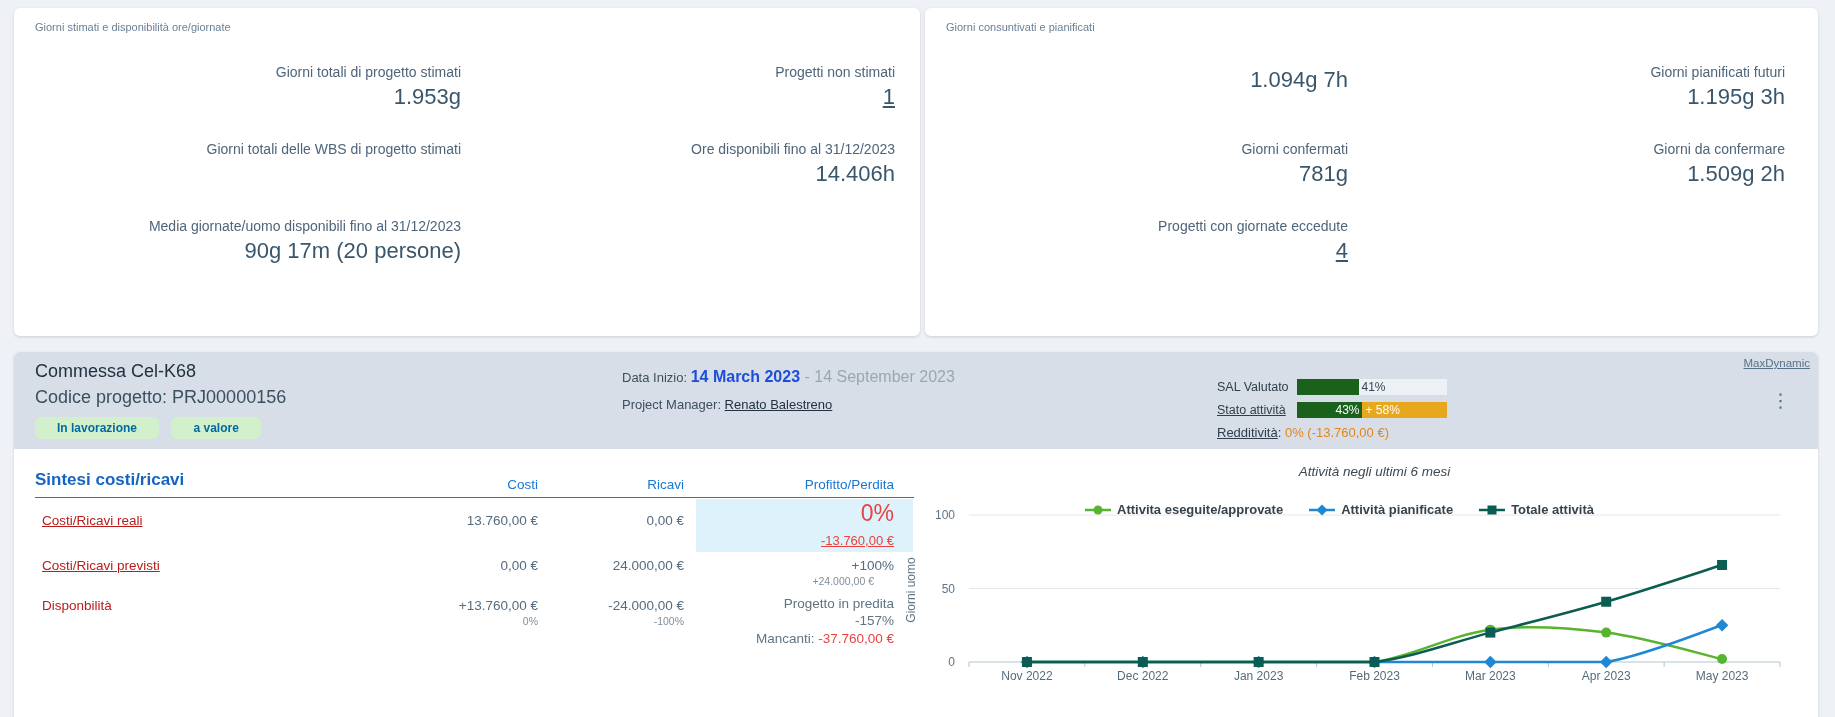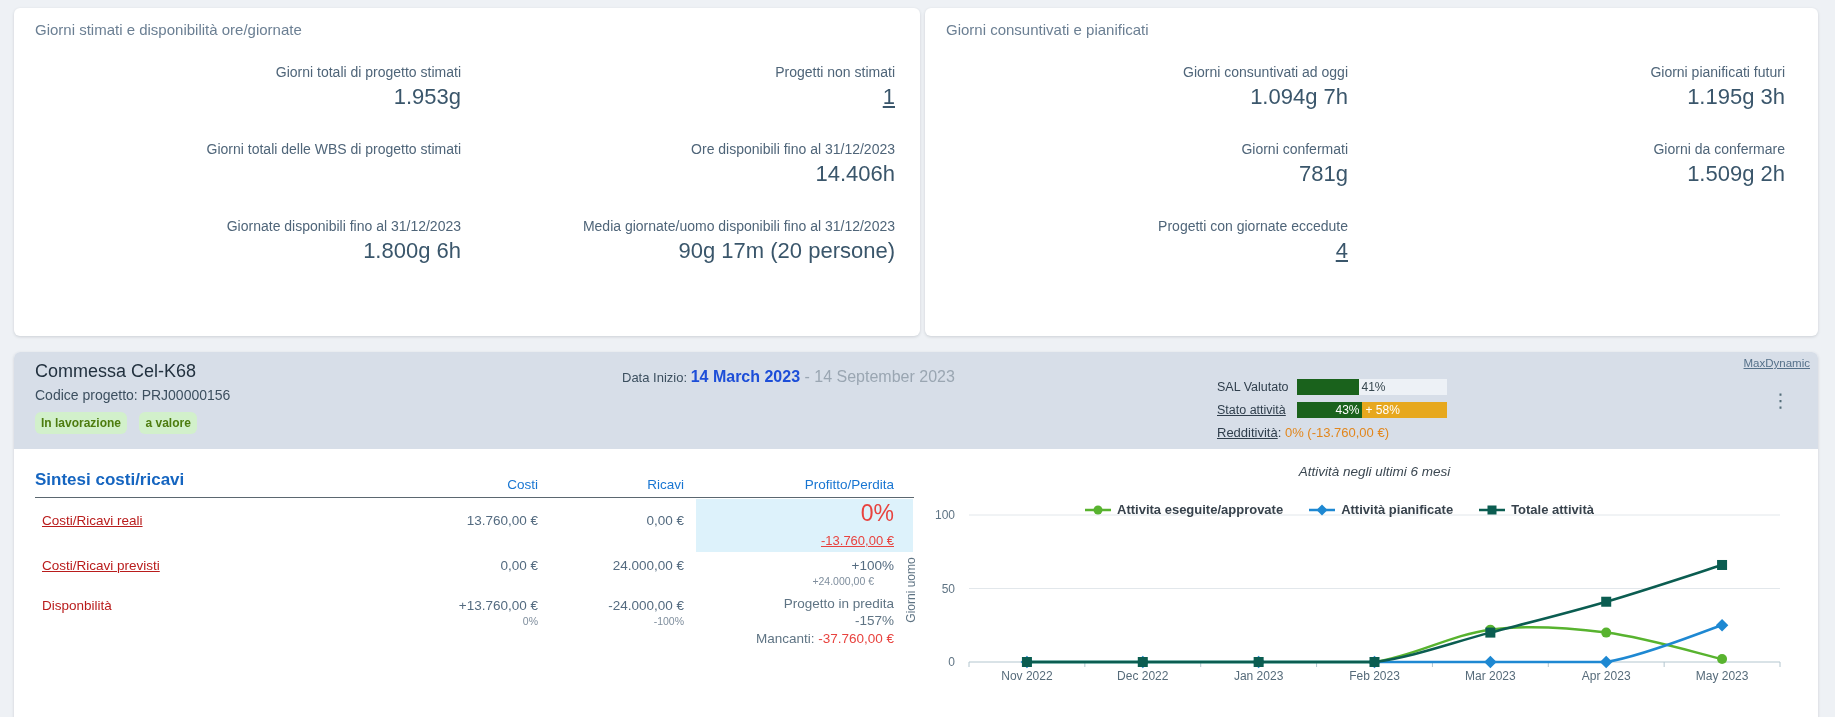--- a/index.html
+++ b/index.html
@@ -1,34 +1,34 @@
 <!DOCTYPE html>
 <html><head>
 <meta charset="utf-8">
 <style>
   html,body{margin:0;padding:0;background:#eef1f5;}
   .screen{position:relative;width:1835px;height:717px;overflow:hidden;
           font-family:"Liberation Sans",sans-serif;background:#eef1f5;}
   .card{position:absolute;background:#fff;border-radius:6px;
         box-shadow:0 1px 3px rgba(50,60,70,.18);}
-  .card-title{position:absolute;left:21px;top:13px;font-size:15px;color:#6b7f93;}
+  .card-title{position:absolute;left:21px;top:13px;font-size:11px;color:#6b7f93;}
   .metrics{position:absolute;top:56px;left:0;display:grid;row-gap:31px;}
   .metric{text-align:right;}
   .m-label{font-size:14px;color:#4f6579;line-height:17px;}
   .m-value{font-size:22px;color:#3a566b;line-height:26px;margin-top:3px;}
   .m-link{text-decoration:underline;cursor:pointer;}
   
   .band{position:absolute;left:0;top:0;width:100%;height:97px;background:#d7dee8;
         border-radius:6px 6px 0 0;}
   .proj-info{position:absolute;left:21px;top:9px;}
   .proj-title{font-size:18px;color:#22313f;}
-  .proj-code{font-size:14px;color:#3c4f5f;margin-top:5px;}
+  .proj-code{font-size:18px;color:#3c4f5f;margin-top:5px;}
   .badges{margin-top:9px;}
-  .badge{display:inline-block;background:#d2f0cb;color:#4d7c0f;font-weight:700;
-         font-size:12px;padding:4px 6px;border-radius:6px;margin-right:8px;}
+  .badge{display:inline-block;background:#d2f0cb;color:#0369a1;font-weight:700;
+         font-size:12px;padding:4px 22px;border-radius:6px;margin-right:8px;}
   .dates{position:absolute;left:608px;top:16px;}
   .date-label,.pm-label{font-size:13px;color:#3c4f5f;}
   .date-start{font-size:16px;font-weight:600;color:#1d4ed8;}
   .date-end{font-size:16px;color:#9aa6b2;}
   .pm-row{margin-top:9px;}
   .pm-name{font-size:13px;color:#22313f;text-decoration:underline;cursor:pointer;}
   .prog-row{position:absolute;left:1203px;display:flex;align-items:center;height:17px;}
   .prog-label{width:80px;font-size:12.5px;color:#2f3e4c;flex:none;white-space:nowrap;}
   .u{text-decoration:underline;cursor:pointer;}
   .bar{width:150px;height:16px;display:flex;font-size:12px;overflow:hidden;}
@@ -80,35 +80,30 @@
         <div class="m-value m-link">1</div>
       </div>
       <div class="metric">
         <div class="m-label">Giorni totali delle WBS di progetto stimati</div>
       </div>
       <div class="metric">
         <div class="m-label">Ore disponibili fino al 31/12/2023</div>
         <div class="m-value">14.406h</div>
       </div>
       <div class="metric">
-        <div class="m-label">Giornate disponibili fino al 31/12/2023</div>
-        <div class="m-value">1.800g 6h</div>
-      </div>
-      <div class="metric">
         <div class="m-label">Media giornate/uomo disponibili fino al 31/12/2023</div>
         <div class="m-value">90g 17m (20 persone)</div>
       </div>
     </div>
   </div>
 
   <div class="card" style="left:925px;top:8px;width:893px;height:328px;">
     <div class="card-title">Giorni consuntivati e pianificati</div>
     <div class="metrics" style="grid-template-columns:423px 437px;">
       <div class="metric">
-        <div class="m-label">Giorni consuntivati ad oggi</div>
         <div class="m-value">1.094g 7h</div>
       </div>
       <div class="metric">
         <div class="m-label">Giorni pianificati futuri</div>
         <div class="m-value">1.195g 3h</div>
       </div>
       <div class="metric">
         <div class="m-label">Giorni confermati</div>
         <div class="m-value">781g</div>
       </div>
@@ -131,20 +126,23 @@
         <div class="proj-code"><span>Codice progetto: </span><span>PRJ00000156</span></div>
         <div class="badges">
           <span class="badge">In lavorazione</span>
           <span class="badge">a valore</span>
         </div>
       </div>
 
       <div class="dates">
         <div>
           <span class="date-label">Data Inizio: </span><span class="date-start">14 March 2023</span><span class="date-end"> - 14 September 2023</span>
+        </div>
+        <div class="pm-row">
+          <span class="pm-label">Project Manager: </span><span class="pm-name">Renato Balestreno</span>
         </div>
       </div>
 
       <div class="prog-row" style="top:26px;">
         <span class="prog-label">SAL Valutato</span>
         <div class="bar">
           <div class="fill-green" style="width: 41%;"></div>
           <div class="bar-rest">41%</div>
         </div>
       </div>

